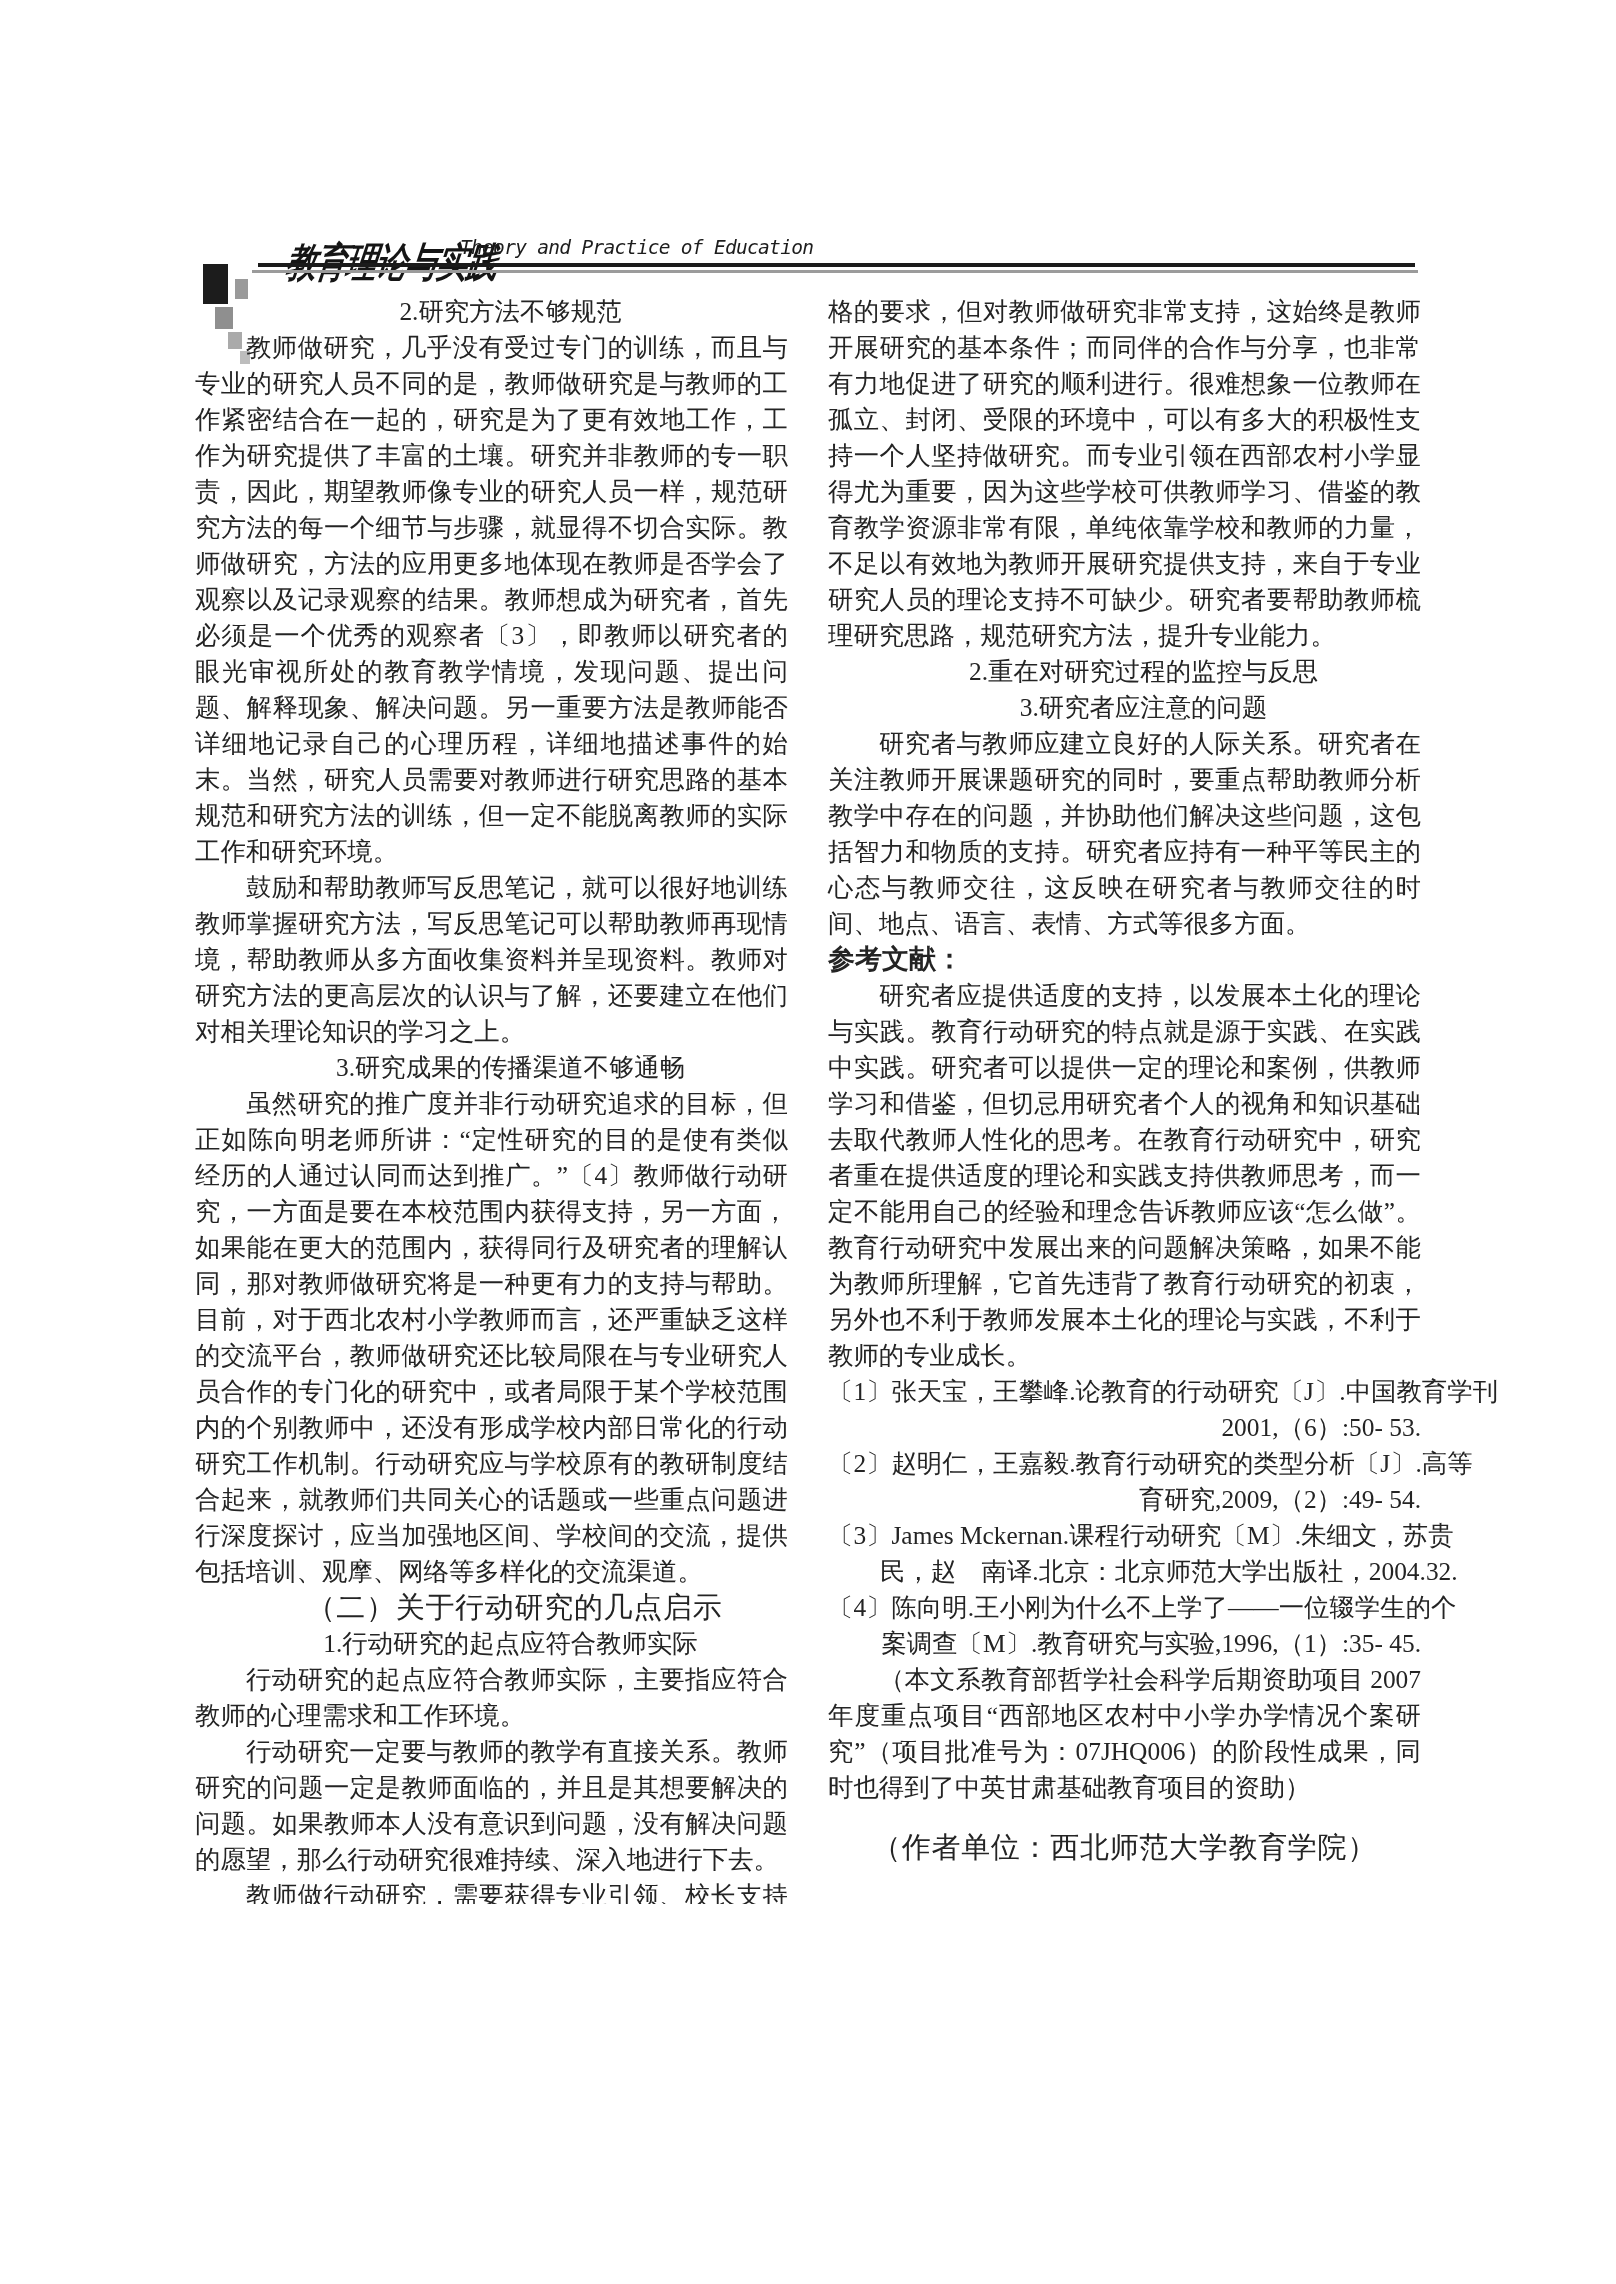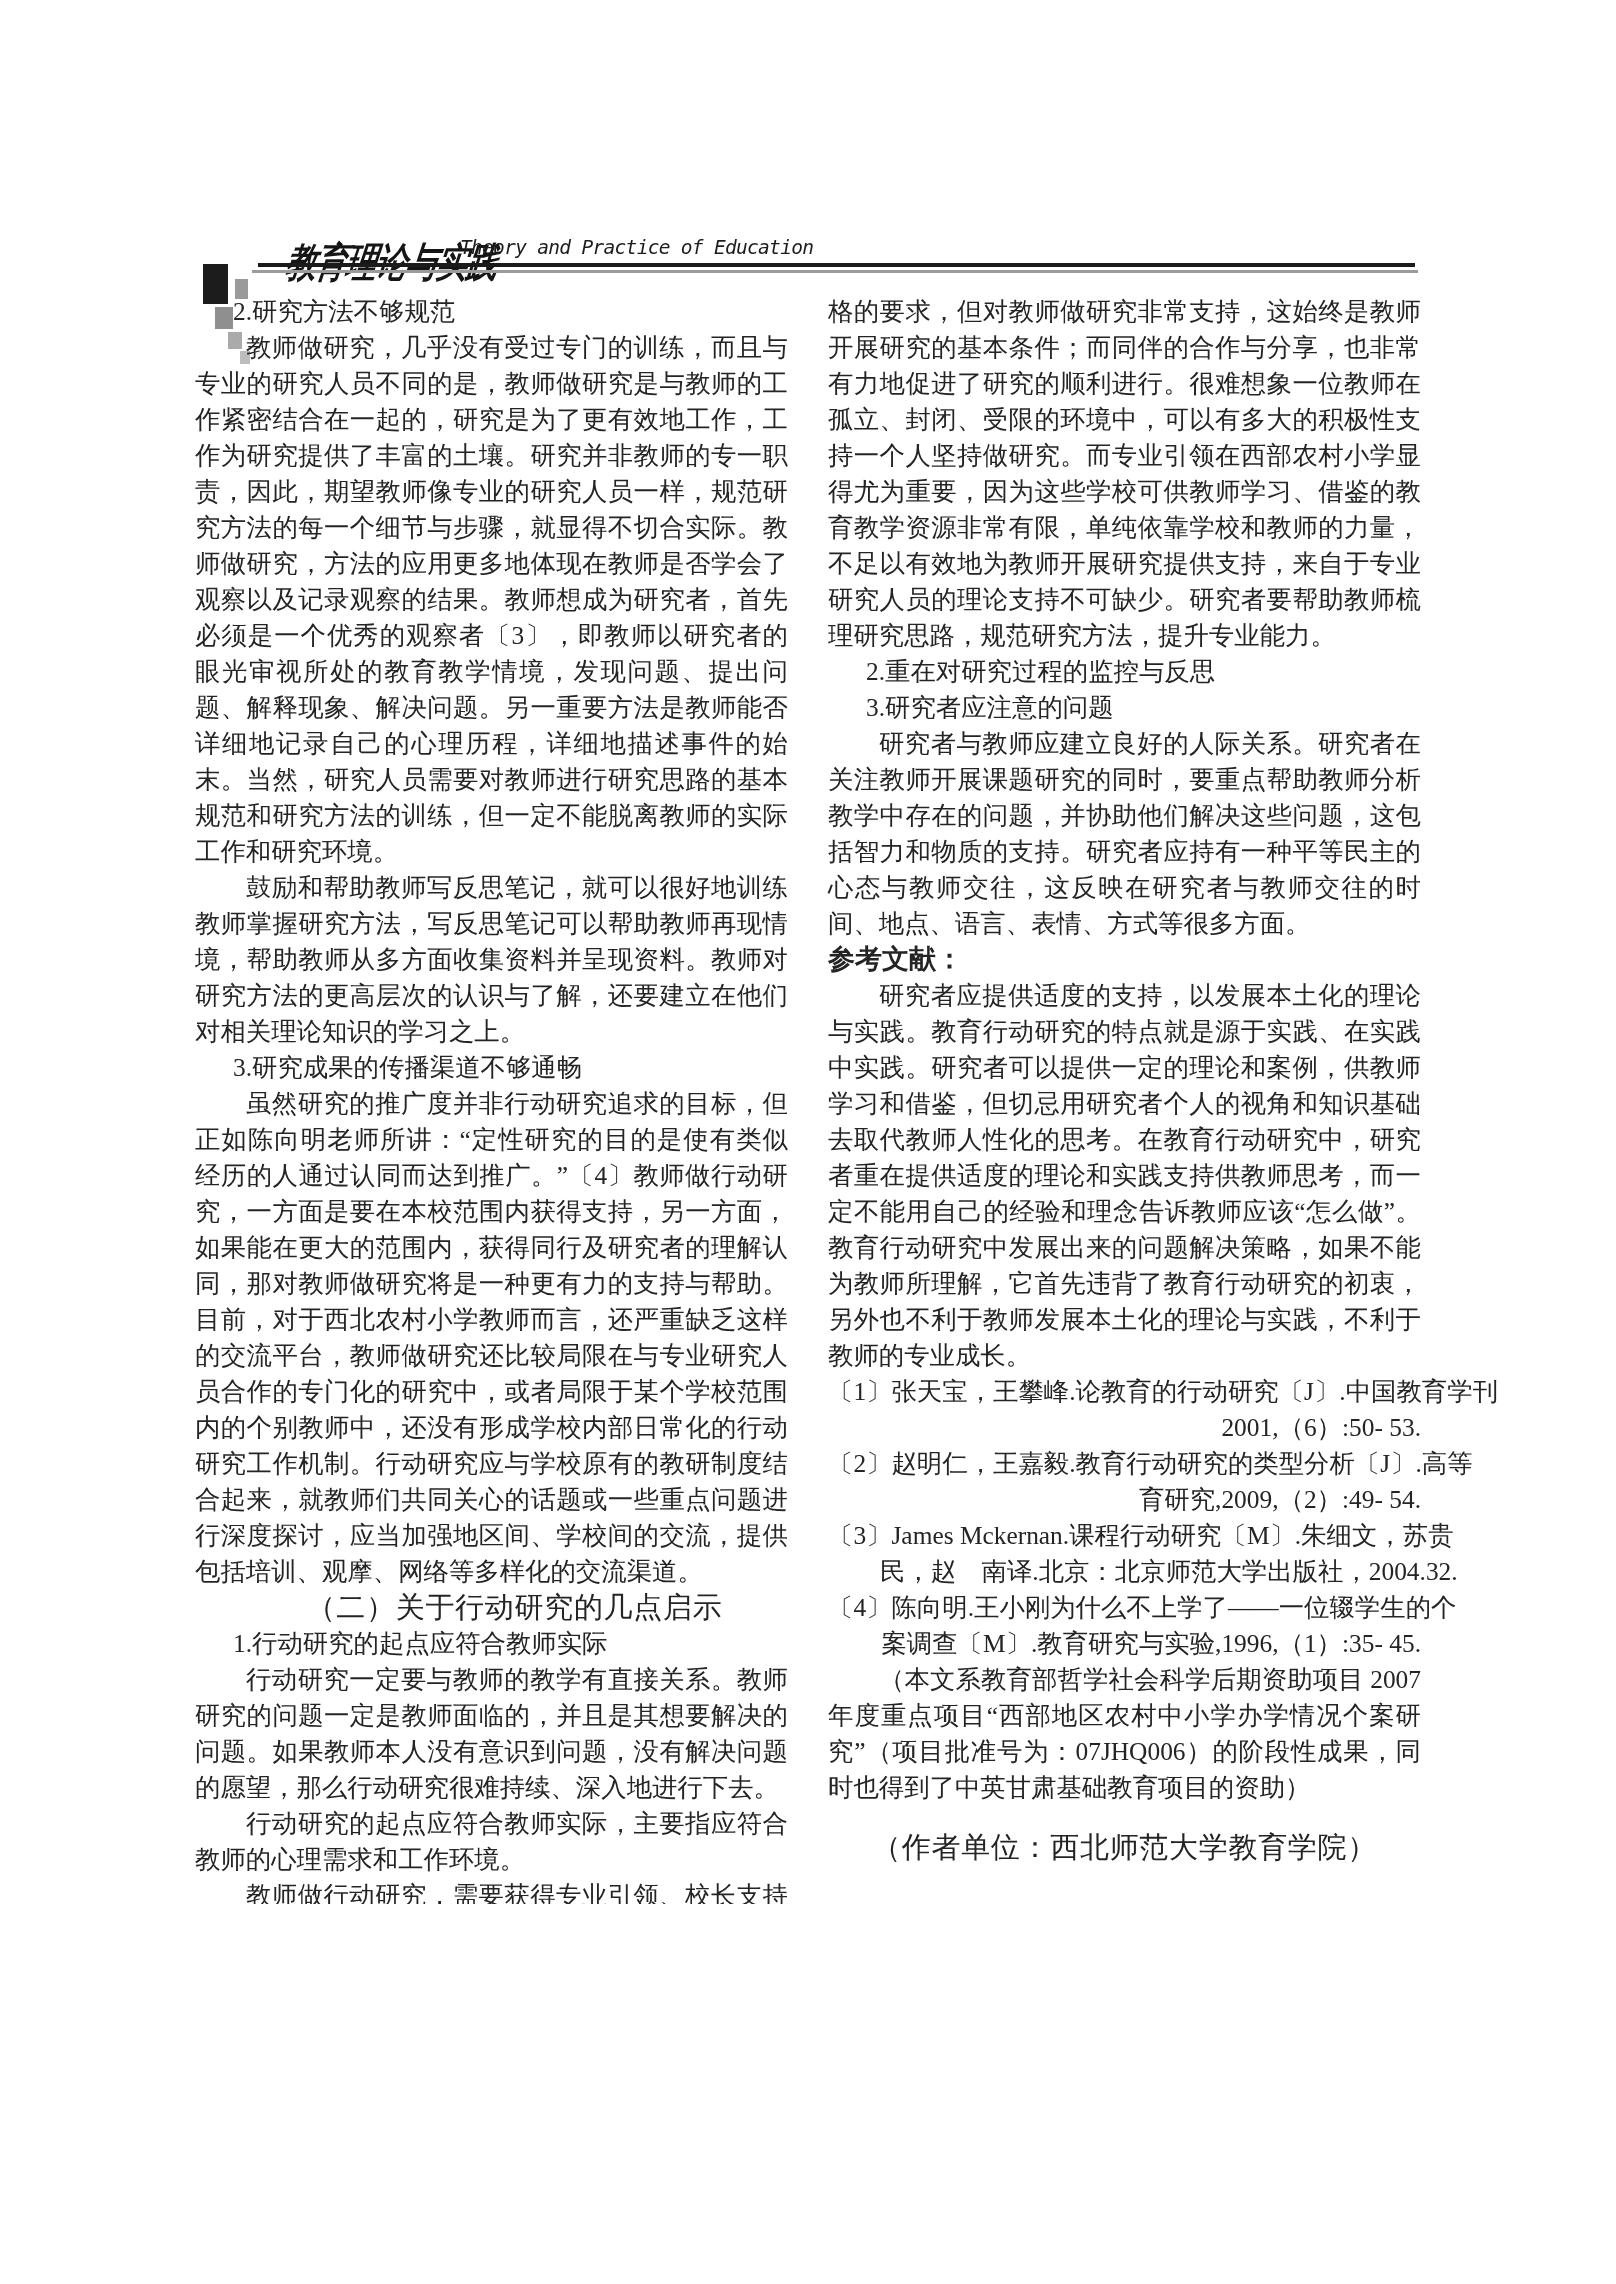--- a/index.html
+++ b/index.html
@@ -40,21 +40,21 @@
     position:absolute;top:293px;width:593px;
     font-size:25.4px;line-height:36px;
     text-align:justify;color:#242424;
   }
   .col-left{left:195px;}
   .col-right{left:828px;}
 
   .block{margin:0;padding:0;}
   .b-para{text-indent:51px;}
   .b-para-cont{text-indent:0;}
-  .b-heading-num{text-indent:38px;text-align:left;font-family:Liberation Serif, serif;}
+  .b-heading-num{text-indent:38px;text-align:center;font-family:Liberation Serif, serif;}
   .b-heading-section{text-indent:46px;font-size:29px;text-align:center;letter-spacing:0.7px;}
   .b-ref-heading{font-weight:bold;font-size:27px;text-align:left;}
   .b-ref{text-align:left;}
   .b-ref .ref-line{text-align:right;white-space:nowrap;}
   .b-ref .ref-line.cont{padding-left:52px;}
   .b-ack{text-indent:51px;}
   .b-author{text-align:center;font-size:29px;letter-spacing:0.7px;margin-top:24px;}
 
   
   .ellipse{
@@ -99,22 +99,22 @@
   </div>
 
   <section class="col col-left" id="col-left">
       <div class="block b-heading-num">2.研究方法不够规范</div>
       <div class="block b-para">教师做研究，几乎没有受过专门的训练，而且与专业的研究人员不同的是，教师做研究是与教师的工作紧密结合在一起的，研究是为了更有效地工作，工作为研究提供了丰富的土壤。研究并非教师的专一职责，因此，期望教师像专业的研究人员一样，规范研究方法的每一个细节与步骤，就显得不切合实际。教师做研究，方法的应用更多地体现在教师是否学会了观察以及记录观察的结果。教师想成为研究者，首先必须是一个优秀的观察者〔3〕，即教师以研究者的眼光审视所处的教育教学情境，发现问题、提出问题、解释现象、解决问题。另一重要方法是教师能否详细地记录自己的心理历程，详细地描述事件的始末。当然，研究人员需要对教师进行研究思路的基本规范和研究方法的训练，但一定不能脱离教师的实际工作和研究环境。</div>
       <div class="block b-para">鼓励和帮助教师写反思笔记，就可以很好地训练教师掌握研究方法，写反思笔记可以帮助教师再现情境，帮助教师从多方面收集资料并呈现资料。教师对研究方法的更高层次的认识与了解，还要建立在他们对相关理论知识的学习之上。</div>
       <div class="block b-heading-num">3.研究成果的传播渠道不够通畅</div>
       <div class="block b-para">虽然研究的推广度并非行动研究追求的目标，但正如陈向明老师所讲：“定性研究的目的是使有类似经历的人通过认同而达到推广。”〔4〕教师做行动研究，一方面是要在本校范围内获得支持，另一方面，如果能在更大的范围内，获得同行及研究者的理解认同，那对教师做研究将是一种更有力的支持与帮助。目前，对于西北农村小学教师而言，还严重缺乏这样的交流平台，教师做研究还比较局限在与专业研究人员合作的专门化的研究中，或者局限于某个学校范围内的个别教师中，还没有形成学校内部日常化的行动研究工作机制。行动研究应与学校原有的教研制度结合起来，就教师们共同关心的话题或一些重点问题进行深度探讨，应当加强地区间、学校间的交流，提供包括培训、观摩、网络等多样化的交流渠道。</div>
       <div class="block b-heading-section">（二）关于行动研究的几点启示</div>
       <div class="block b-heading-num">1.行动研究的起点应符合教师实际</div>
+      <div class="block b-para">行动研究的起点应符合教师实际，主要指应符合教师的心理需求和工作环境。</div>
       <div class="block b-para">行动研究一定要与教师的教学有直接关系。教师研究的问题一定是教师面临的，并且是其想要解决的问题。如果教师本人没有意识到问题，没有解决问题的愿望，那么行动研究很难持续、深入地进行下去。</div>
-      <div class="block b-para">行动研究的起点应符合教师实际，主要指应符合教师的心理需求和工作环境。</div>
       <div class="block b-para">教师做行动研究，需要获得专业引领、校长支持和同伴互助，三者缺一不可。教师做行动研究，总是会进行这样那样的变革，而评价这种变革的价值是否有效，一是来源于研究实施对象的反馈，如学生学习的积极性、学习成绩的变化等；另一个很重要的方面就是来源于校长的认可、周围同事的认同。在韩老师的个案研究中，校长虽然对学生成绩有严</div>
     </section>
   <section class="col col-right" id="col-right">
       <div class="block b-para-cont">格的要求，但对教师做研究非常支持，这始终是教师开展研究的基本条件；而同伴的合作与分享，也非常有力地促进了研究的顺利进行。很难想象一位教师在孤立、封闭、受限的环境中，可以有多大的积极性支持一个人坚持做研究。而专业引领在西部农村小学显得尤为重要，因为这些学校可供教师学习、借鉴的教育教学资源非常有限，单纯依靠学校和教师的力量，不足以有效地为教师开展研究提供支持，来自于专业研究人员的理论支持不可缺少。研究者要帮助教师梳理研究思路，规范研究方法，提升专业能力。</div>
       <div class="block b-heading-num">2.重在对研究过程的监控与反思</div>
       <div class="block b-heading-num">3.研究者应注意的问题</div>
       <div class="block b-para">研究者与教师应建立良好的人际关系。研究者在关注教师开展课题研究的同时，要重点帮助教师分析教学中存在的问题，并协助他们解决这些问题，这包括智力和物质的支持。研究者应持有一种平等民主的心态与教师交往，这反映在研究者与教师交往的时间、地点、语言、表情、方式等很多方面。</div>
       <div class="block b-ref-heading">参考文献：</div>
       <div class="block b-para">研究者应提供适度的支持，以发展本土化的理论与实践。教育行动研究的特点就是源于实践、在实践中实践。研究者可以提供一定的理论和案例，供教师学习和借鉴，但切忌用研究者个人的视角和知识基础去取代教师人性化的思考。在教育行动研究中，研究者重在提供适度的理论和实践支持供教师思考，而一定不能用自己的经验和理念告诉教师应该“怎么做”。教育行动研究中发展出来的问题解决策略，如果不能为教师所理解，它首先违背了教育行动研究的初衷，另外也不利于教师发展本土化的理论与实践，不利于教师的专业成长。</div>
       <div class="block b-ref">

